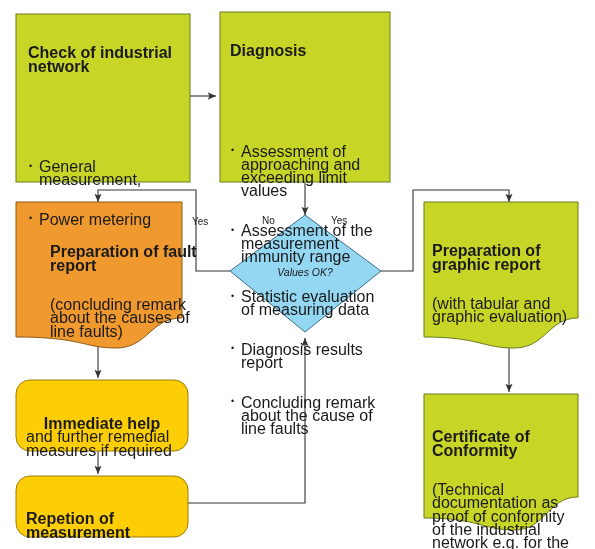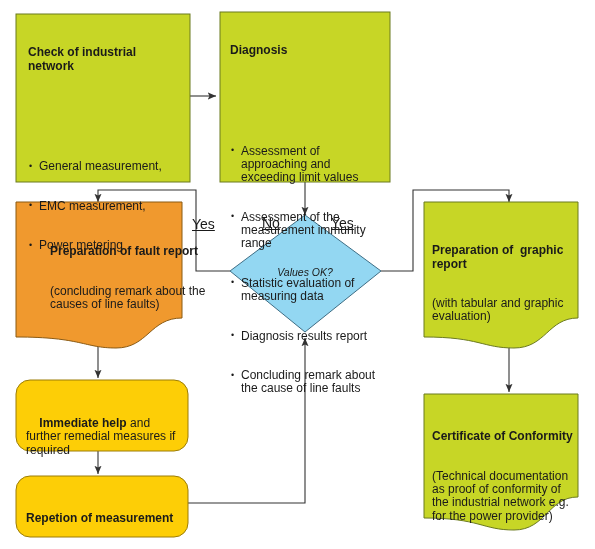--- a/index.html
+++ b/index.html
@@ -18,21 +18,21 @@
   svg.shapes {
     position: absolute;
     left: 0;
     top: 0;
     width: 595px;
     height: 549px;
   }
   .node-text {
     position: absolute;
     color: #1a1a1a;
-    font-size: 12px;
+    font-size: 16px;
     line-height: 13.2px;
     font-family: "Liberation Sans", sans-serif;
     white-space: pre-wrap;
   }
   .node-title {
     font-weight: bold;
   }
   .bullets {
     margin: 0;
     padding: 0;
@@ -48,24 +48,23 @@
     position: absolute;
     left: 1px;
     top: -0.5px;
     font-size: 9px;
   }
   .gap {
     height: 8px;
   }
   .edge-label {
     position: absolute;
-    font-size: 14px;
+    font-size: 10px;
     color: #1a1a1a;
     font-family: "Liberation Sans", sans-serif;
-    text-decoration: underline;
   }
   .diamond-label {
     position: absolute;
     font-size: 10.5px;
     color: #1a1a1a;
     text-align: center;
     font-family: "Liberation Sans", sans-serif;
     font-style: italic;
   }
 </style>
@@ -121,21 +120,20 @@
     <path d="M424,394 L578,394 L578,497
              C548,497 546,530 514,530
              C482,530 480,518 424,518 Z" fill="#C7D626" stroke="#6b7a1f" stroke-width="1"></path>
   </svg>
 
   <div class="node-text" style="left:28px; top:20px; width:152px;">
     <div class="node-title">Check of industrial network</div>
     <div class="gap"></div>
     <ul class="bullets">
       <li>General measurement,</li>
-      <li>EMC measurement,</li>
       <li>Power metering</li>
     </ul>
   </div>
 
   <div class="node-text" style="left:230px; top:18px; width:152px;">
     <div class="node-title">Diagnosis</div>
     <div class="gap"></div>
     <ul class="bullets">
       <li>Assessment of approaching and exceeding limit values</li>
       <li>Assessment of the measurement immunity range</li>

